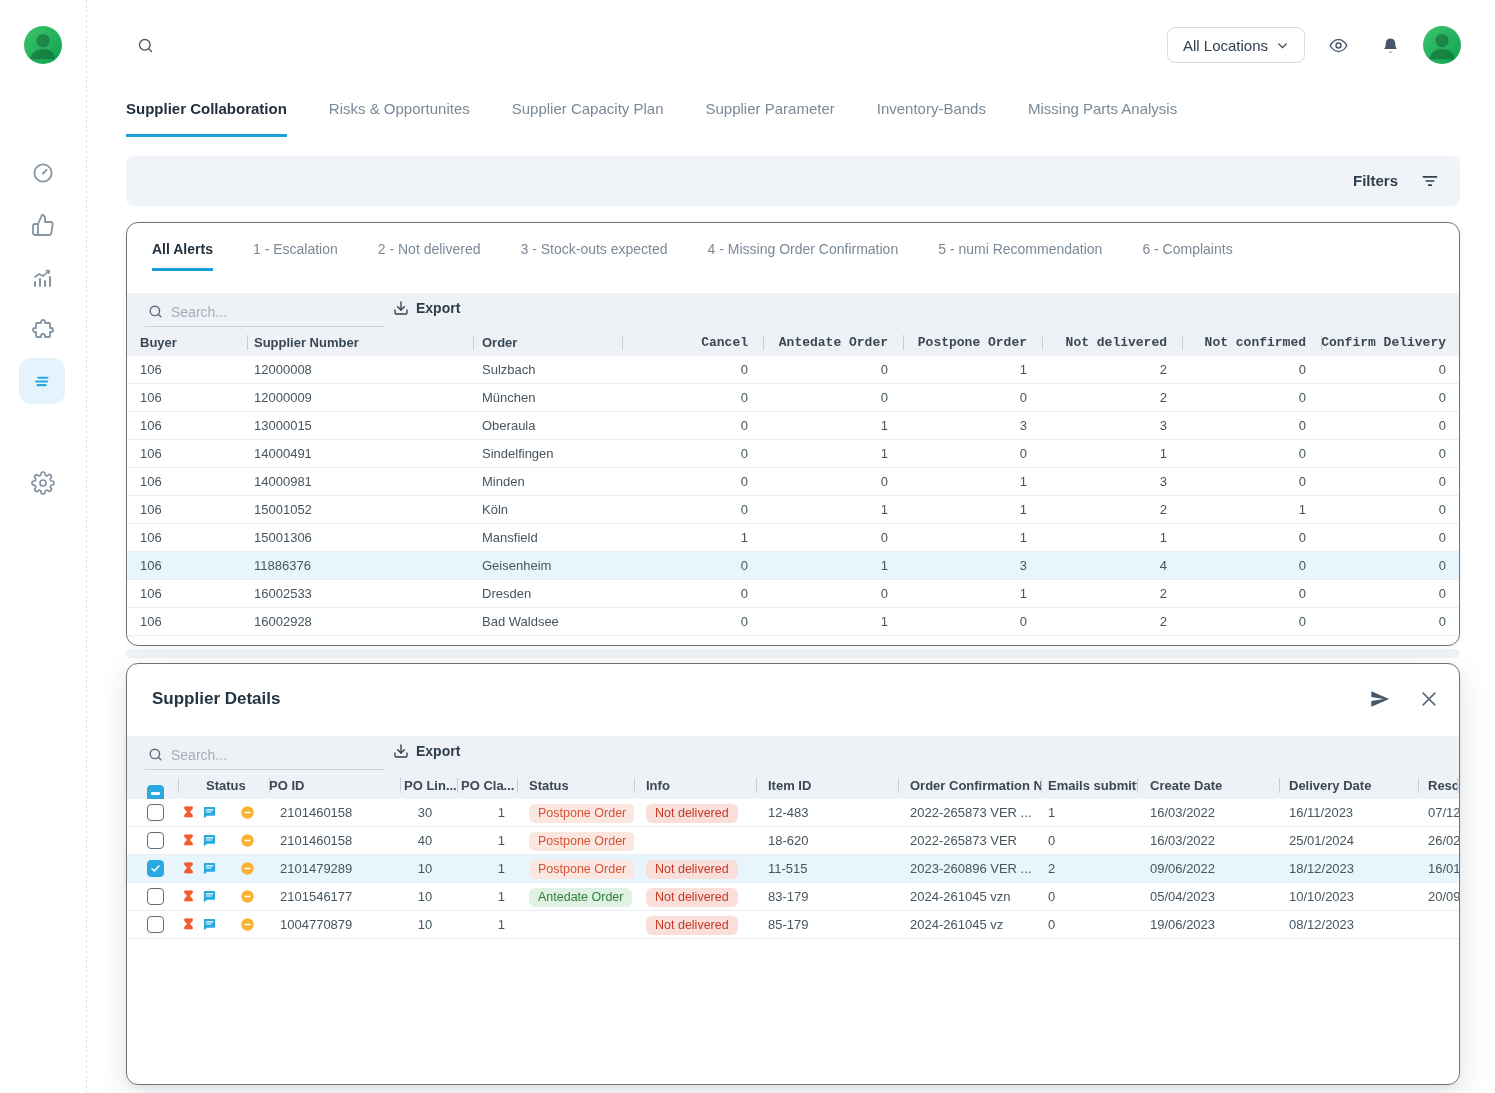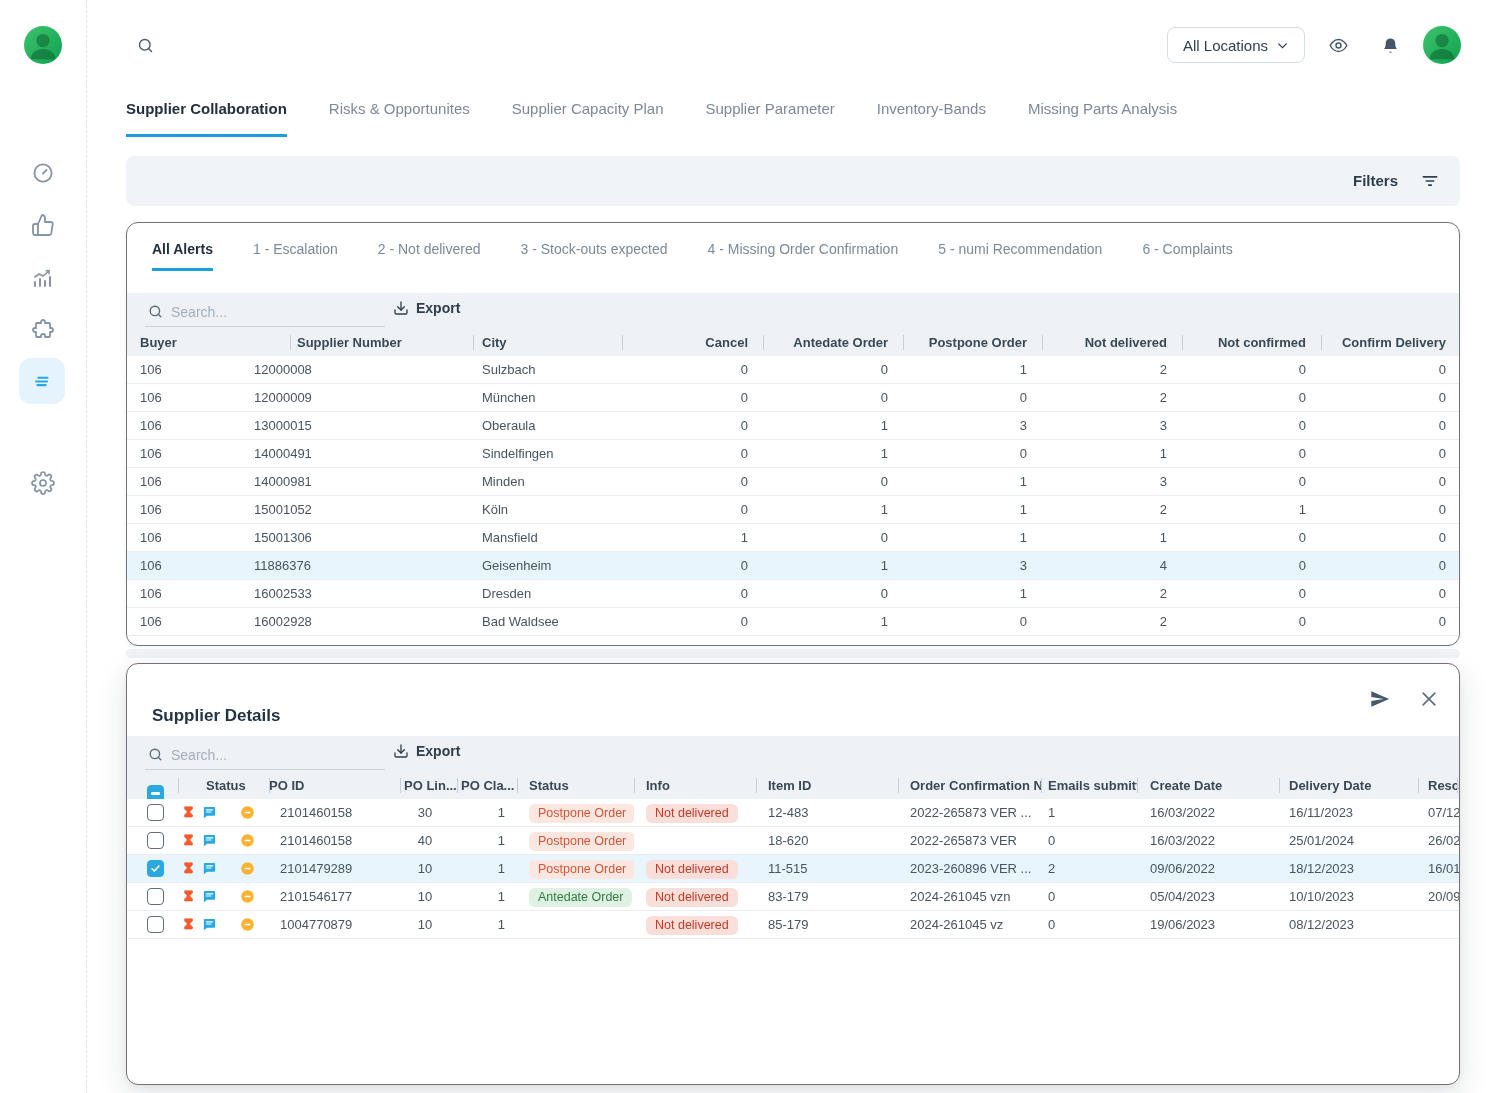--- a/index.html
+++ b/index.html
@@ -72,23 +72,23 @@
         line-height:27px; white-space:nowrap; overflow:hidden; }
   .hc + .hc::before { content:""; position:absolute; left:0; top:6px; width:1px; height:15px; background:#c7d0d9; }
   .hc:last-child::after { content:""; position:absolute; right:1px; top:6px; width:1px; height:15px; background:#c7d0d9; }
 
   
   .agrid { display:grid; grid-template-columns:120px 226px 149px 141px 140px 139px 140px 139px 140px; }
   .dgrid { display:grid; grid-template-columns:51px 91px 131px 57px 60px 117px 122px 142px 143px 96px 142px 139px minmax(0,1fr); }
 
   
   .agrid .hc:nth-child(1){ padding-left:13px; }
-  .agrid .hc:nth-child(2){ padding-left:7px;margin-left:43px; }
+  .agrid .hc:nth-child(2){ padding-left:7px; }
   .agrid .hc:nth-child(3){ padding-left:9px; }
-  .agrid .hc:nth-child(n+4){ text-align:right; padding-right:15px; }
+  .agrid .hc:nth-child(n+4){ text-align:right; padding-right:15px;font-family:Liberation Mono, monospace; }
   .arows { position:absolute; top:133px; left:0; right:0; }
   .arow { height:28px; border-bottom:1px solid #eaeef2; font-size:13px; color:#46555f; cursor:pointer; }
   .arow > div { line-height:27px; white-space:nowrap; overflow:hidden; }
   .arow > div:nth-child(1){ padding-left:13px; }
   .arow > div:nth-child(2){ padding-left:7px; }
   .arow > div:nth-child(3){ padding-left:9px; }
   .arow > div:nth-child(n+4){ text-align:right; padding-right:15px; }
   .arow.selected { background:#e9f5fc; }
 
   
@@ -130,21 +130,21 @@
   .cb { width:17px; height:17px; border:1.6px solid #5f6e7d; border-radius:4px; background:#fff;
         display:inline-flex; align-items:center; justify-content:center; cursor:pointer; flex:0 0 auto; }
   .cb svg { width:11px; height:11px; display:none; }
   .cb.checked { background:#29a9e0; border-color:#29a9e0; }
   .cb.checked svg { display:block; }
   .cb.ind { background:#29a9e0; border-color:#29a9e0; position:relative; }
   .cb.ind::after { content:""; width:9px; height:2.6px; border-radius:1.3px; background:#fff; }
   .dhead-cb { position:absolute; left:20px; top:5px; }
 
   
-  .dtitle { position:absolute; left:25px; top:42px; font-size:17px; font-weight:700; color:#243444; }
+  .dtitle { position:absolute; left:25px; top:25px; font-size:17px; font-weight:700; color:#243444; }
   .d-send { position:absolute; left:1242px; top:24px; width:22px; height:22px; color:#45586b; cursor:pointer; }
   .d-close { position:absolute; left:1292px; top:25px; width:20px; height:20px; color:#5c6b7a; cursor:pointer; }
   svg { overflow:visible; }
 </style>
 </head>
 <body>
 
 <div class="sidebar">
   <span class="avatar side-avatar">
     <svg viewBox="0 0 24 24">
@@ -260,21 +260,21 @@
       <svg viewBox="0 0 24 24" fill="none" stroke="#2f3e4d" stroke-width="2" stroke-linecap="round" stroke-linejoin="round">
           <path d="M21 15v4a2 2 0 0 1-2 2H5a2 2 0 0 1-2-2v-4"></path>
           <polyline points="7 10 12 15 17 10"></polyline>
           <line x1="12" y1="3" x2="12" y2="15"></line>
         </svg>
       <span>Export</span>
     </span>
     <div class="bhead agrid">
       <div class="hc">Buyer</div>
       <div class="hc">Supplier Number</div>
-      <div class="hc">City</div>
+      <div class="hc">Order</div>
       <div class="hc">Cancel</div>
       <div class="hc">Antedate Order</div>
       <div class="hc">Postpone Order</div>
       <div class="hc">Not delivered</div>
       <div class="hc">Not confirmed</div>
       <div class="hc">Confirm Delivery</div>
     </div>
   </div>
 
   <div class="arows" id="alert-rows">

